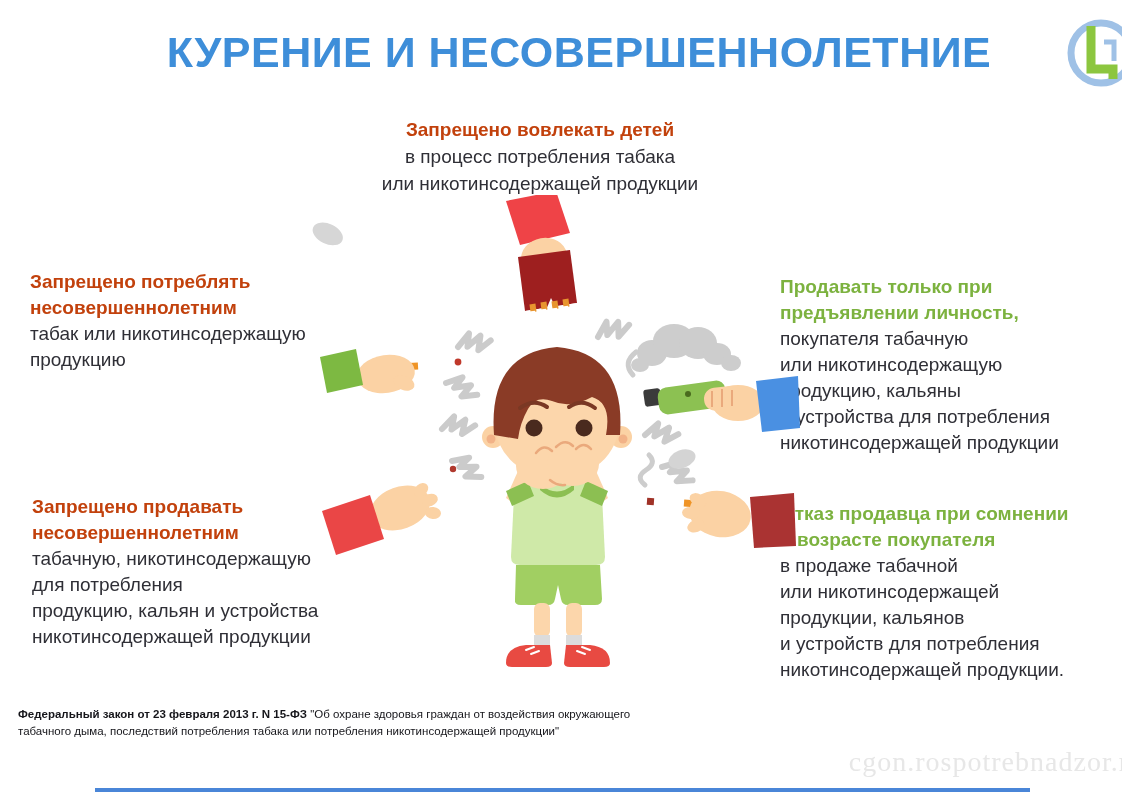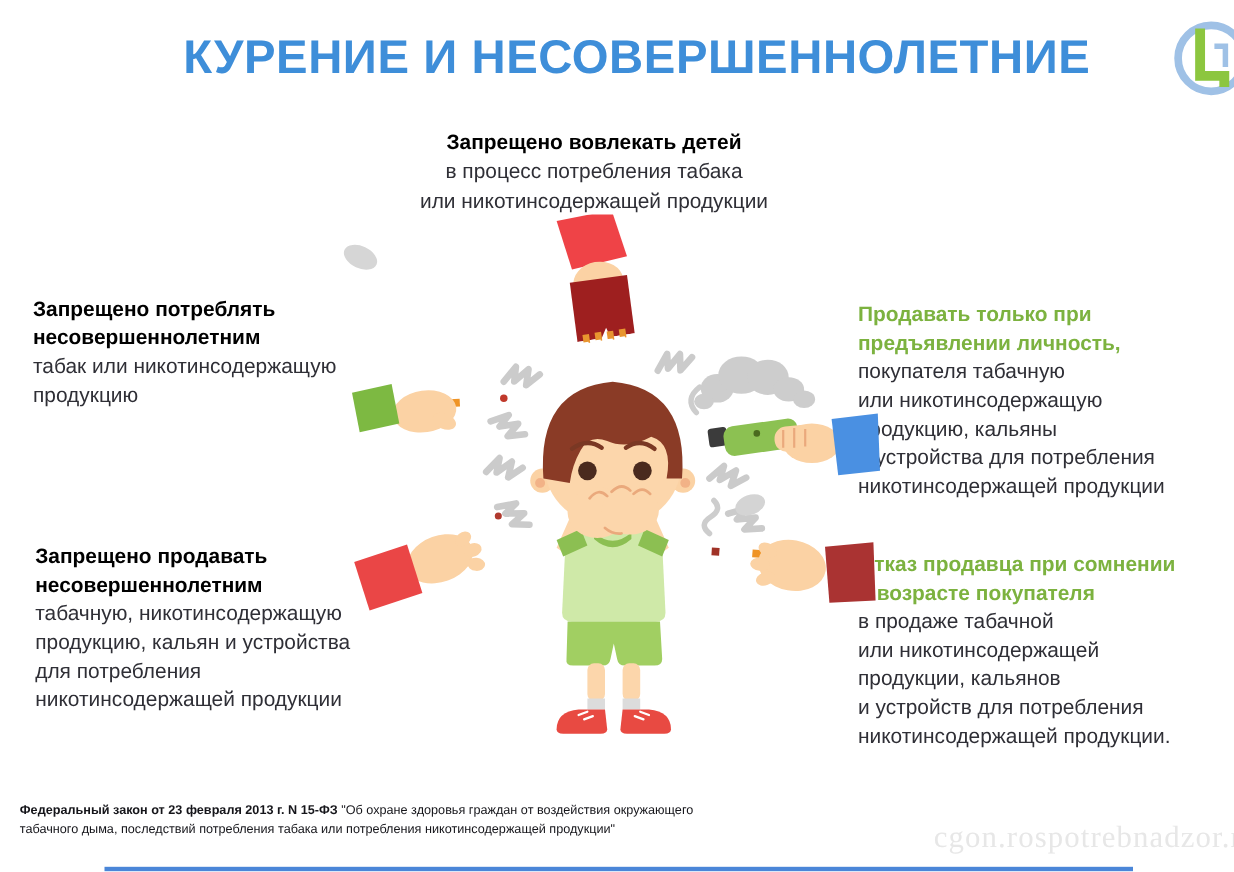--- a/index.html
+++ b/index.html
@@ -8,30 +8,30 @@
     font-family:"Liberation Sans",sans-serif;
     padding-left:36px;
   }
   .title{
     position:absolute;left:0;right:0;top:28px;margin:0;text-align:center;
     font-size:43px;font-weight:800;letter-spacing:.5px;color:#3e8ed9;
   }
   .logo{position:absolute;top:16px;right:20px;width:74px;height:74px;}
   .block{position:absolute;font-size:19px;line-height:26px;color:#2f2f36;}
   .block .head{font-weight:700;}
-  .red{color:#000000;}
+  .red{color:#c2410c;}
   .green{color:#7cb23f;}
   .top-center{left:320px;top:116px;width:440px;text-align:center;line-height:27px;}
   .left-top{left:30px;top:269px;width:330px;}
   .left-bottom{left:32px;top:494px;width:340px;}
   .right-top{left:780px;top:274px;width:340px;}
   .right-bottom{left:780px;top:501px;width:345px;}
   .illustration{position:absolute;left:300px;top:195px;width:500px;height:490px;}
   .law{
-    position:absolute;left:18px;top:729px;width:648px;margin:0;
+    position:absolute;left:18px;top:706px;width:648px;margin:0;
     font-size:11.5px;line-height:17px;color:#15151a;
   }
   .law-bold{font-weight:700;}
   .watermark{
     position:absolute;right:14px;top:746px;margin:0;
     font-family:Liberation Serif, serif;font-size:28px;letter-spacing:1px;color:#e7e7e7;
   }
   .bottom-bar{position:absolute;left:95px;top:788px;width:935px;height:4px;background:#4a86d8;}
 </style>
 </head>
@@ -61,22 +61,22 @@
     <div>табак или никотинсодержащую</div>
     <div>продукцию</div>
   </section>
 
   <section class="block left-bottom">
     <div class="head red">
       <div>Запрещено продавать</div>
       <div>несовершеннолетним</div>
     </div>
     <div>табачную, никотинсодержащую</div>
+    <div>для потребления</div>
     <div>продукцию, кальян и устройства</div>
-    <div>для потребления</div>
     <div>никотинсодержащей продукции</div>
   </section>
 
   <section class="block right-top">
     <div class="head green">
       <div>Продавать только при</div>
       <div>предъявлении личность,</div>
     </div>
     <div>покупателя  табачную</div>
     <div>или никотинсодержащую</div>

